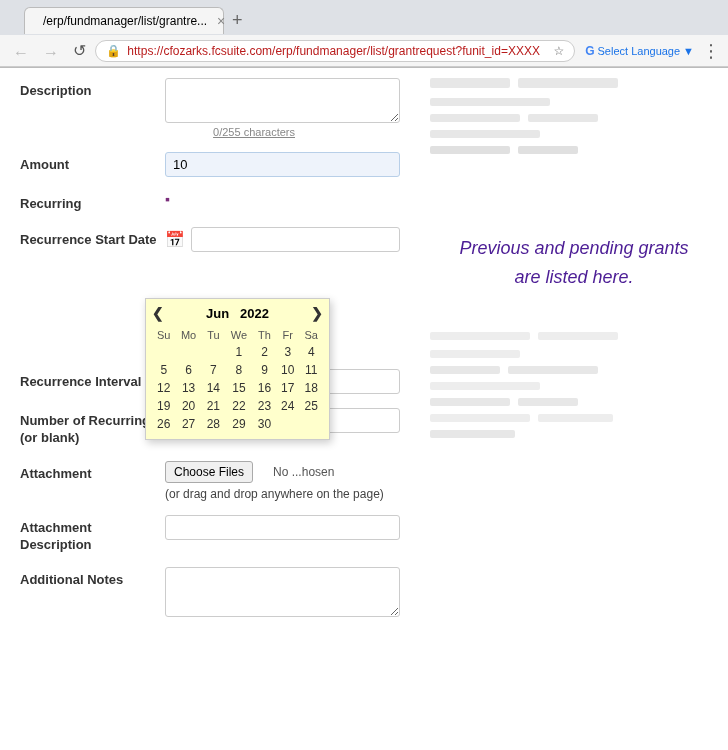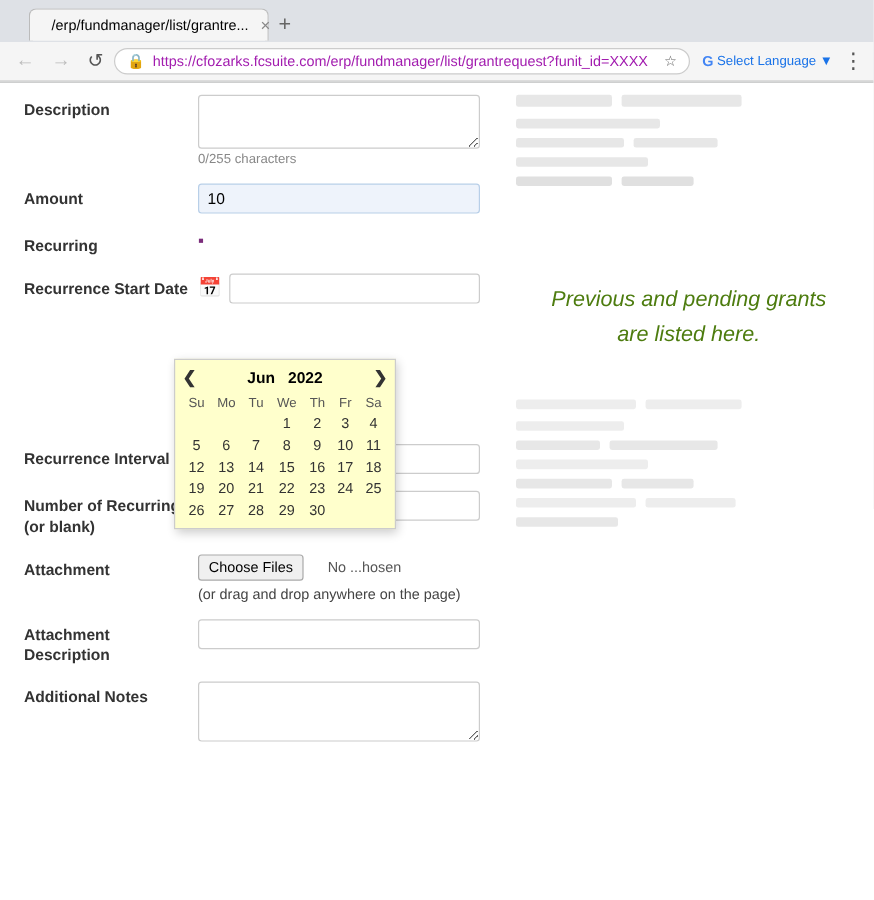--- a/index.html
+++ b/index.html
@@ -77,21 +77,21 @@
       display: flex;
       align-items: center;
       background: #fff;
       border: 1px solid #ccc;
       border-radius: 12px;
       padding: 3px 10px;
       font-size: 12px;
       gap: 6px;
     }
     .address-bar .lock-icon { color: #555; font-size: 12px; }
-    .address-text { color: #a21caf; flex: 1; }
+    .address-text { color: #b91c1c; flex: 1; }
     .address-actions { display: flex; gap: 4px; color: #666; }
     .g-translate {
       display: flex;
       align-items: center;
       gap: 3px;
       font-size: 11px;
       color: #1a73e8;
       margin-left: 6px;
     }
     .g-logo {
@@ -118,21 +118,21 @@
     
     .right-panel {
       flex: 1;
       padding: 10px;
       position: relative;
       overflow: hidden;
     }
 
     .italic-note {
       font-style: italic;
-      color: #4d7c0f;
+      color: #4c1d95;
       font-size: 18px;
       line-height: 1.6;
       text-align: center;
       padding: 20px;
       margin-top: 60px;
     }
 
     
     .form-row {
       display: flex;
@@ -165,22 +165,23 @@
       border: 1px solid #b8cfe8 !important;
       width: 130px;
     }
     .desc-textarea {
       height: 45px;
       resize: vertical;
     }
     .char-count {
       font-size: 11px;
       color: #888;
-      text-align: left;
+      text-align: right;
       width: 130px;
+      text-decoration: underline;
     }
     input[type="checkbox"] {
       width: 14px;
       height: 14px;
       margin-top: 4px;
     }
     .recurring-icon {
       color: #7b2d7b;
       font-size: 14px;
       margin-top: 3px;

